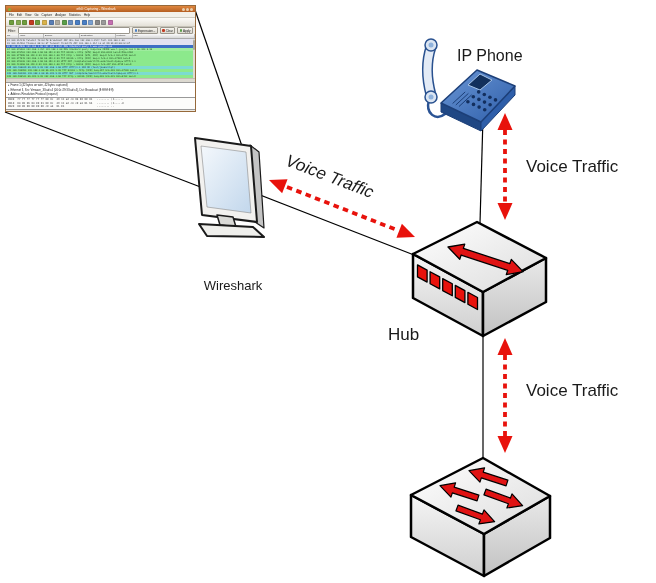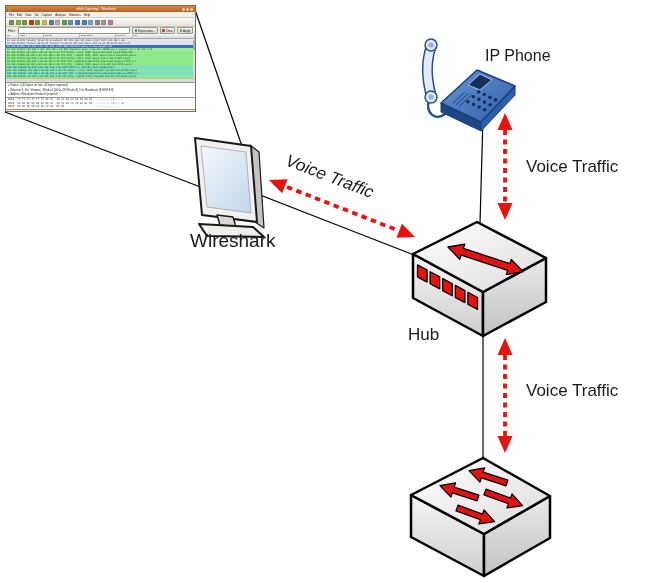--- a/index.html
+++ b/index.html
@@ -10,23 +10,23 @@
   html,body{margin:0;padding:0;background:#ffffff;}
   .canvas{
     position:relative;width:656px;height:583px;background:#ffffff;
     font-family:"Liberation Sans",sans-serif;overflow:hidden;
   }
   .overlay{position:absolute;left:0;top:0;width:656px;height:583px;}
   .fill-red{fill:var(--arrow-red);}
   .stroke-red{stroke:var(--arrow-red);}
   .dev-red{fill:var(--device-red);stroke:#000;}
   .dlabel{position:absolute;color:#1a1a1a;font-size:17px;white-space:nowrap;}
-  .dlabel.small{font-size:16px;margin-left:28px;}
+  .dlabel.small{font-size:16px;}
   .diag{font-style:italic;transform:rotate(21deg);transform-origin:left top;}
-  .center2{width:86px;text-align:left;font-size:19px;line-height:20px;white-space:normal;}
+  .center2{width:86px;text-align:center;font-size:13px;line-height:20px;white-space:normal;margin-top:45px;}
 
   
   .ws-window{
     position:absolute;left:5px;top:5px;width:191px;height:107px;
     background:#ece9e2;border:1px solid #96693a;box-sizing:border-box;
     font-family:"Liberation Sans",sans-serif;overflow:hidden;
   }
   .ws-title{height:6px;background:linear-gradient(#e0873f,#b55f22);display:flex;align-items:center;padding:0 2px;}
   .ws-title-dot{width:3px;height:3px;border-radius:50%;background:#7fb13c;flex:none;}
   .ws-title-text{flex:1;text-align:center;color:#fff;font-size:3.2px;line-height:6px;overflow:hidden;white-space:nowrap;}
@@ -272,19 +272,19 @@
     <div class="ws-status">
       <span>eth0: &lt;live capture in progress&gt; Fil...</span>
       <span>Packets: 445 Displayed: 445 Marked: 0</span>
       <span>Profile: Default</span>
     </div>
   </div>
 
   <div class="dlabel small" style="left:457px;top:47px;">IP Phone</div>
   <div class="dlabel" style="left:526px;top:157px;">Voice Traffic</div>
   <div class="dlabel diag" style="left:290px;top:151px;">Voice Traffic</div>
-  <div class="dlabel" style="left:408px;top:325px;text-align:right;">Hub</div>
+  <div class="dlabel" style="left:388px;top:325px;text-align:right;">Hub</div>
   <div class="dlabel" style="left:526px;top:381px;">Voice Traffic</div>
   <div class="dlabel center2" style="left:190px;top:231px;">
     <div>Wireshark</div>
   </div>
 
 </div>
 
 </body></html>

